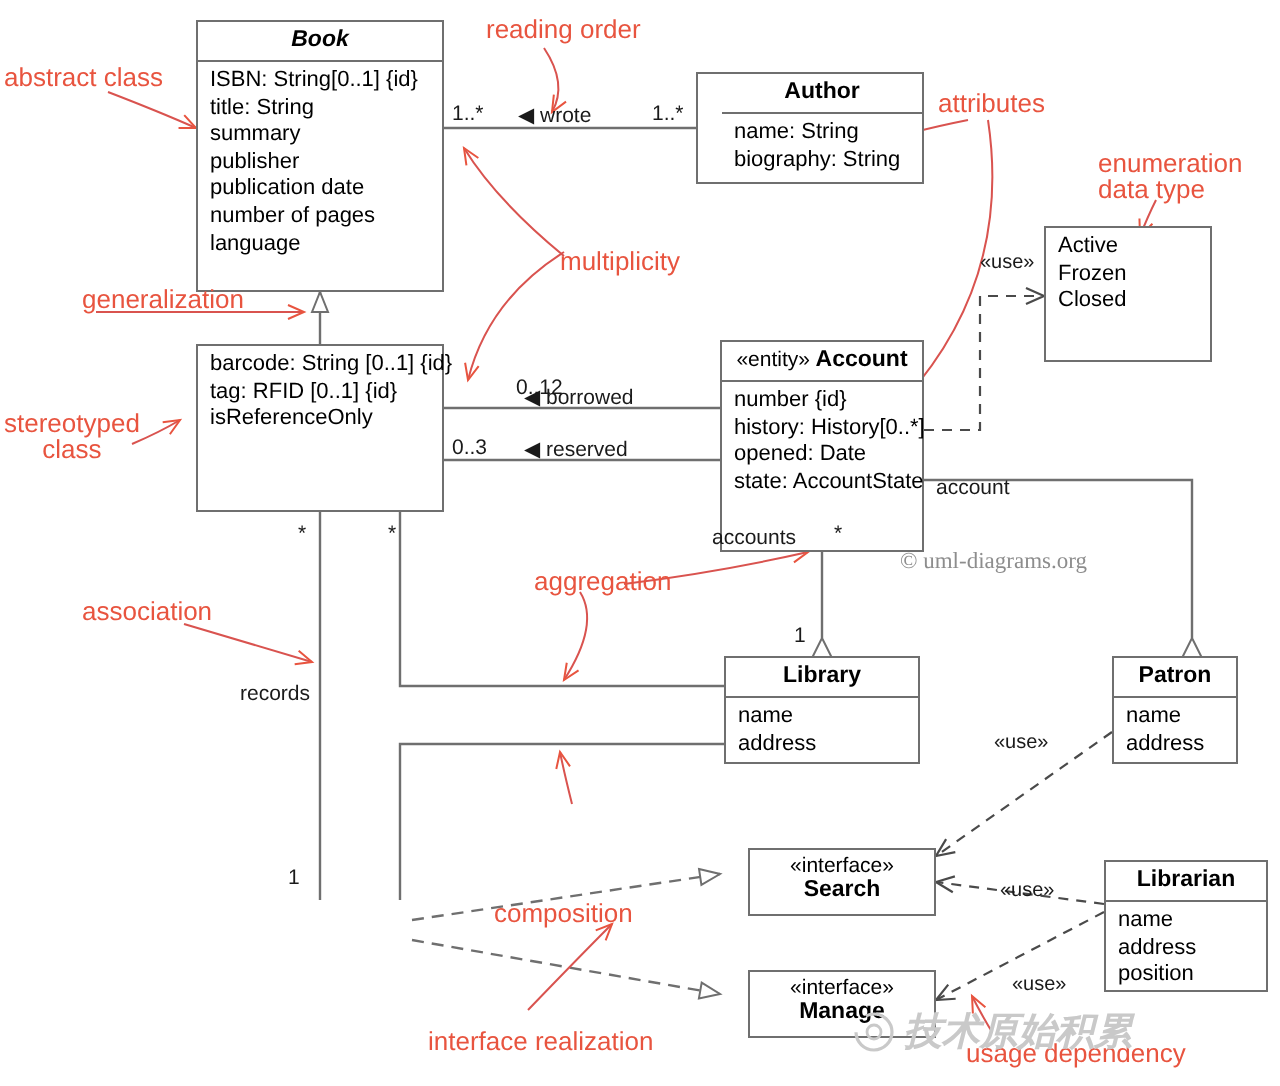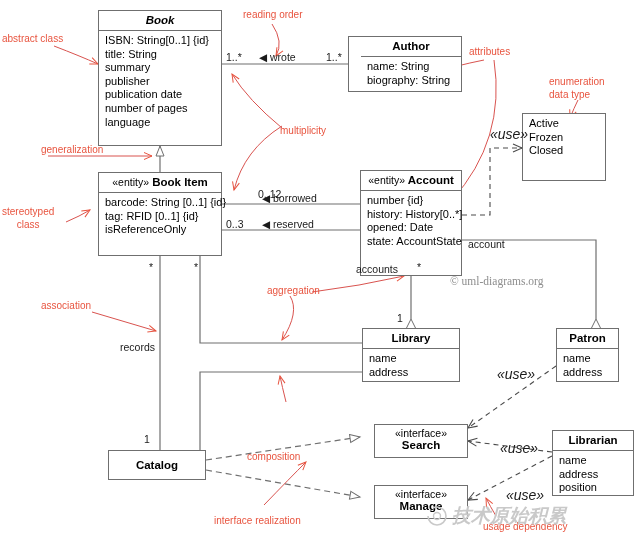--- a/index.html
+++ b/index.html
@@ -72,30 +72,29 @@
   }
   .mult {
     position: absolute;
     font-size: 10.5px;
     color: #1a1a1a;
     white-space: nowrap;
     z-index: 4;
   }
   .stereo-lbl {
     position: absolute;
-    font-size: 14px;
+    font-size: 10px;
     color: #1a1a1a;
     white-space: nowrap;
     z-index: 4;
-    font-style: italic;
   }
   
   .anno {
     position: absolute;
-    font-size: 10px;
+    font-size: 13px;
     color: #e8543f;
     line-height: 13px;
     white-space: pre-line;
     z-index: 5;
   }
   
   .wm-uml {
     position: absolute;
     font-family: "Liberation Serif", serif;
     font-size: 11.5px;
@@ -244,24 +243,20 @@
 
   <div class="uml-class" style="left:522px; top:113px; width:84px; height:68px;">
     <div class="uml-body">
       <div>Active</div>
       <div>Frozen</div>
       <div>Closed</div>
     </div>
   </div>
 
   <div class="uml-class" style="left:98px; top:172px; width:124px; height:84px;">
-    <div class="uml-head">
-      <span class="inline-stereo">«entity»</span>
-      <span>Book Item</span>
-    </div>
     <div class="uml-body">
       <div>barcode: String [0..1] {id}</div>
       <div>tag: RFID [0..1] {id}</div>
       <div>isReferenceOnly</div>
     </div>
   </div>
 
   <div class="uml-class" style="left:360px; top:170px; width:102px; height:106px;">
     <div class="uml-head">
       <span class="inline-stereo">«entity»</span>
@@ -288,25 +283,20 @@
   <div class="uml-class" style="left:556px; top:328px; width:63px; height:54px;">
     <div class="uml-head">
       <span>Patron</span>
     </div>
     <div class="uml-body">
       <div>name</div>
       <div>address</div>
     </div>
   </div>
 
-  <div class="uml-class" style="left:108px; top:450px; width:98px; height:30px;">
-    <div class="uml-head no-border" style="padding-top:8px;">
-      <span>Catalog</span>
-    </div>
-  </div>
 
   <div class="uml-class" style="left:374px; top:424px; width:94px; height:34px;">
     <div class="uml-head two-line no-border">
       <span class="stereo">«interface»</span>
       <span>Search</span>
     </div>
   </div>
 
   <div class="uml-class" style="left:374px; top:485px; width:94px; height:34px;">
     <div class="uml-head two-line no-border">

